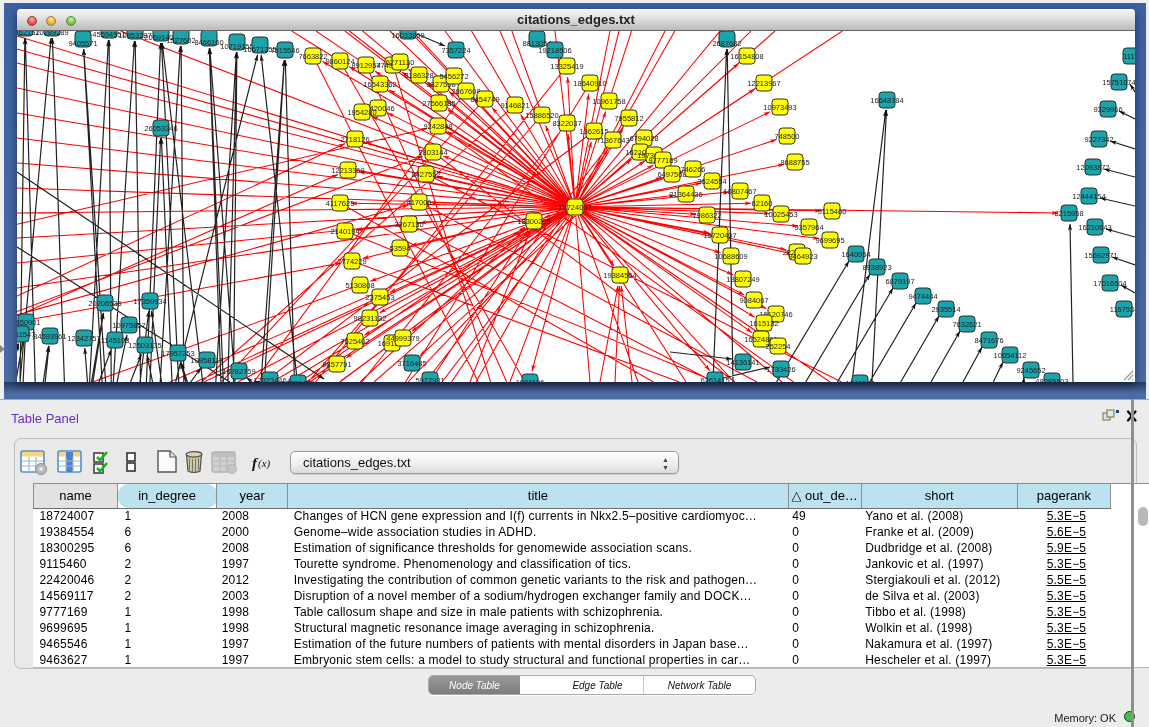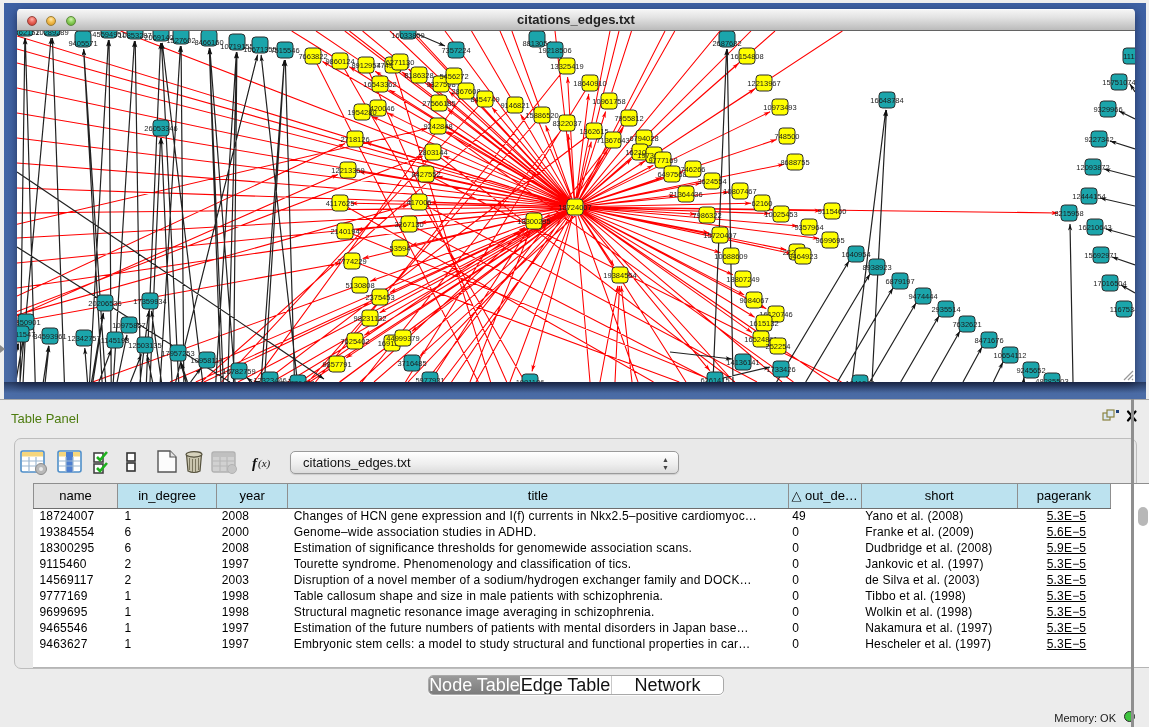--- a/index.html
+++ b/index.html
@@ -26,21 +26,21 @@
 #tl-g { left:49px; background:radial-gradient(circle at 50% 30%,#d3f3b2,#92d463 40%,#6fb73e 75%,#5c9a33);
   border:.5px solid #5c8a3c; }
 #canvas { position:absolute; top:22px; left:0; width:1118px; height:351px; background:#fff; }
 
 #leftnub { position:absolute; left:0px; top:345px; width:0; height:0;
   border-top:4px solid transparent; border-bottom:4px solid transparent;
   border-left:5px solid #8a8a8a; }
 
 #tablepanel { position:absolute; left:0; top:399px; width:1149px; height:328px;
   background:#ececec; border-top:1px solid #a8a8a8; }
-#tp-title { position:absolute; left:11px; top:11px; font-size:13px; color:#4d7c0f; }
+#tp-title { position:absolute; left:11px; top:11px; font-size:13px; color:#6d28d9; }
 #tp-icons { position:absolute; right:12px; top:9px; }
 #innerpanel { position:absolute; left:14px; top:38px; width:1123px; height:231px;
   background:#e9e9e9; border:1px solid #bdbdbd; border-radius:7px; }
 #toolbar { position:absolute; left:5px; top:11px; height:26px; }
 #combo { position:absolute; left:275px; top:12px; width:389px; height:23px;
   border:1px solid #9a9a9a; border-radius:5px;
   background:linear-gradient(180deg,#ffffff,#ededed 60%,#dcdcdc);
   font-size:13px; color:#111; line-height:21px; padding-left:12px;
   box-shadow:0 1px 1px rgba(0,0,0,.12); }
 #combo .arrows { position:absolute; right:9px; top:3.5px; font-size:7px; color:#444;
@@ -48,35 +48,35 @@
 
 #tablewrap { position:absolute; left:18px; top:44px; width:1120px; height:185px;
   background:#fff; border-top:1px solid #8e8e8e; border-bottom:1px solid #b5b5b5;
   border-right:1px solid #8e8e8e; overflow:hidden; }
 table { border-collapse:collapse; table-layout:fixed; width:1078px; font-size:12px; }
 th { height:24px; background:#bce2ef; border-right:1px solid #8f8f8f;
   border-bottom:1px solid #6e6e6e; font-weight:normal; font-size:13px; color:#000;
   overflow:hidden; white-space:nowrap; }
 th.c1 { background:#e2e2e2; border-left:1px solid #8f8f8f; }
 td { height:16px; overflow:hidden; white-space:nowrap; color:#000; padding:0; letter-spacing:0.2px; }
-.c1 { width:84px; } .c2 { width:99px; } .c3 { width:71px; } .c4 { width:500px; }
+.c1 { width:84px; } .c2 { width:99px;border-radius:10px; } .c3 { width:71px; } .c4 { width:500px; }
 .c5 { width:73px;margin-top:40px; } .c6 { width:156px; } .c7 { width:93px;text-align:center; }
 td.c1 { padding-left:6px; } td.c2 { padding-left:7px; } td.c3 { padding-left:5px; }
 td.c4 { padding-left:6px; } td.c5 { padding-left:4px; } td.c6 { padding-left:4px; }
 td.c7 { padding-left:5px;text-decoration:underline; }
 #vscroll { position:absolute; right:3px; top:22px; width:11px; height:156px; }
 #vthumb { position:absolute; left:0; top:1px; width:10px; height:19px;
   border-radius:5px; background:#b8b8b8; }
 
 #tabs { position:absolute; left:428px; top:275px; height:20px; display:flex;
   border:1px solid #a9a9a9; border-radius:5px; overflow:hidden; background:#fff;
   box-shadow:0 1px 0 rgba(255,255,255,.8); }
-.tab { font-size:18px; color:#111; text-align:center; line-height:19px; }
+.tab { font-size:10px; color:#111; text-align:center; line-height:19px;font-style:italic; }
 #tab1 { width:91px; background:linear-gradient(180deg,#9a9a9a,#7c7c7c); color:#fff; }
-#tab2 { width:92px; border-right:1px solid #c9c9c9; }
+#tab2 { width:92px; border-right:1px solid #c9c9c9;margin-left:32px; }
 #tab3 { width:111px; }
 #memory { position:absolute; right:33px; top:312px; font-size:11px; color:#1a1a1a;margin-left:32px; }
 #memdot { position:absolute; right:14px; top:310.5px; width:11px; height:11px;
   border-radius:50%; background:#3ec43e; border:1px solid #2a2a2a; }
 #rightstrip { position:absolute; right:0; top:399px; width:3px; height:328px; background:#8f8f8f; }
 </style></head>
 <body>
 <div id="stage">
   <div id="bluebg">
       <div class="shadefloor"></div>
@@ -635,20 +635,29 @@
 <tr>
                 <td class="c1">9115460</td>
                 <td class="c2">2</td>
                 <td class="c3">1997</td>
                 <td class="c4">Tourette syndrome. Phenomenology and classification of tics.</td>
                 <td class="c5">0</td>
                 <td class="c6">Jankovic et al. (1997)</td>
                 <td class="c7">5.3E−5</td>
               </tr>
 <tr>
+                <td class="c1">22420046</td>
+                <td class="c2">2</td>
+                <td class="c3">2012</td>
+                <td class="c4">Investigating the contribution of common genetic variants to the risk and pathogen…</td>
+                <td class="c5">0</td>
+                <td class="c6">Stergiakouli et al. (2012)</td>
+                <td class="c7">5.5E−5</td>
+              </tr>
+<tr>
                 <td class="c1">14569117</td>
                 <td class="c2">2</td>
                 <td class="c3">2003</td>
                 <td class="c4">Disruption of a novel member of a sodium/hydrogen exchanger family and DOCK…</td>
                 <td class="c5">0</td>
                 <td class="c6">de Silva et al. (2003)</td>
                 <td class="c7">5.3E−5</td>
               </tr>
 <tr>
                 <td class="c1">9777169</td>

